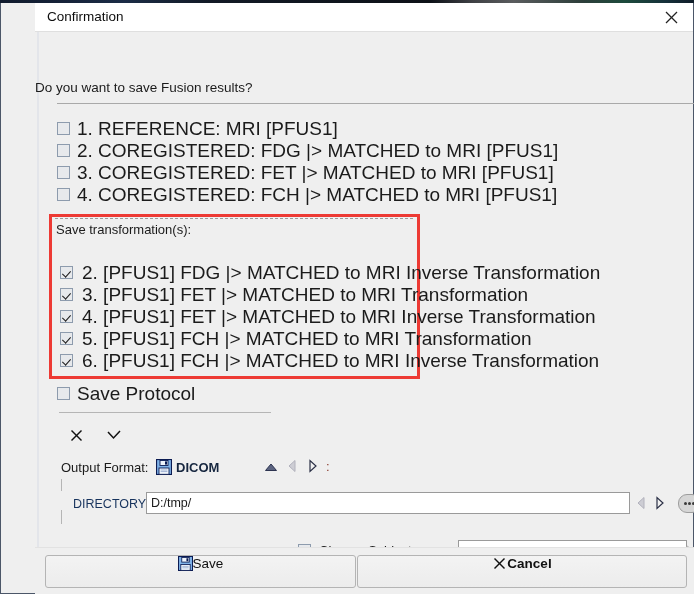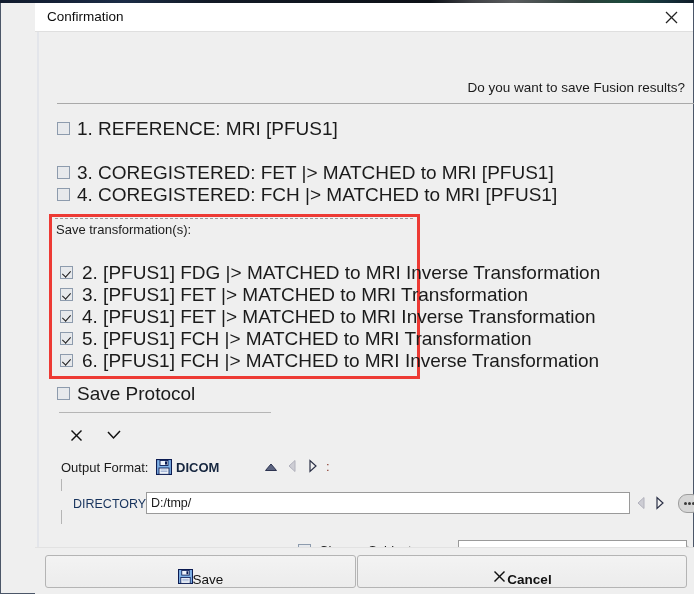--- a/index.html
+++ b/index.html
@@ -63,21 +63,21 @@
   
   .content {
     position: relative;
     height: 562px;
     background: #efefef;
   }
 
   .prompt {
     position: absolute;
     top: 48px; left: 0; width: 650px;
-    text-align: right;
+    text-align: left;
     font-size: 13.5px;
     color: #1b1b1b;
   }
   .rule {
     position: absolute;
     left: 22px; top: 71px;
     width: 650px; height: 1px;
     background: #a9a9a9;
   }
 
@@ -271,21 +271,21 @@
     border-top: 1px solid #e2e2e2;
   }
   .btn {
     position: absolute;
     top: 7px;
     height: 33px;
     box-sizing: border-box;
     background: linear-gradient(to bottom, #f3f3f3 0%, #ececec 100%);
     border: 1px solid #b4b4b4;
     border-radius: 3px;
-    display: flex; align-items: flex-end; justify-content: center;
+    display: flex; align-items: flex-start; justify-content: center;
     gap: 0;
     font-size: 13.5px;
     cursor: pointer;
   }
   .btn-save   { left: 10px;  width: 311px; }
   .btn-cancel { left: 322px; width: 330px; font-weight: bold; }
   .btn .label { font-size: 13.5px; color: #111; }
 
   .pad-left {
     position: absolute;
@@ -313,20 +313,24 @@
 
   <div class="content">
     <div class="pad-left"></div>
 
     <div class="prompt">Do you want to save Fusion results?</div>
     <div class="rule"></div>
 
     <div class="cb-row" style="top:86px">
       <span class="cbox"></span>
       <span class="lbl">1. REFERENCE: MRI [PFUS1]</span>
+    </div>
+    <div class="cb-row" style="top:108px">
+      <span class="cbox"></span>
+      <span class="lbl">2. COREGISTERED: FDG |&gt; MATCHED to MRI [PFUS1]</span>
     </div>
     <div class="cb-row" style="top:130px">
       <span class="cbox"></span>
       <span class="lbl">3. COREGISTERED: FET |&gt; MATCHED to MRI [PFUS1]</span>
     </div>
     <div class="cb-row" style="top:152px">
       <span class="cbox"></span>
       <span class="lbl">4. COREGISTERED: FCH |&gt; MATCHED to MRI [PFUS1]</span>
     </div>
 

